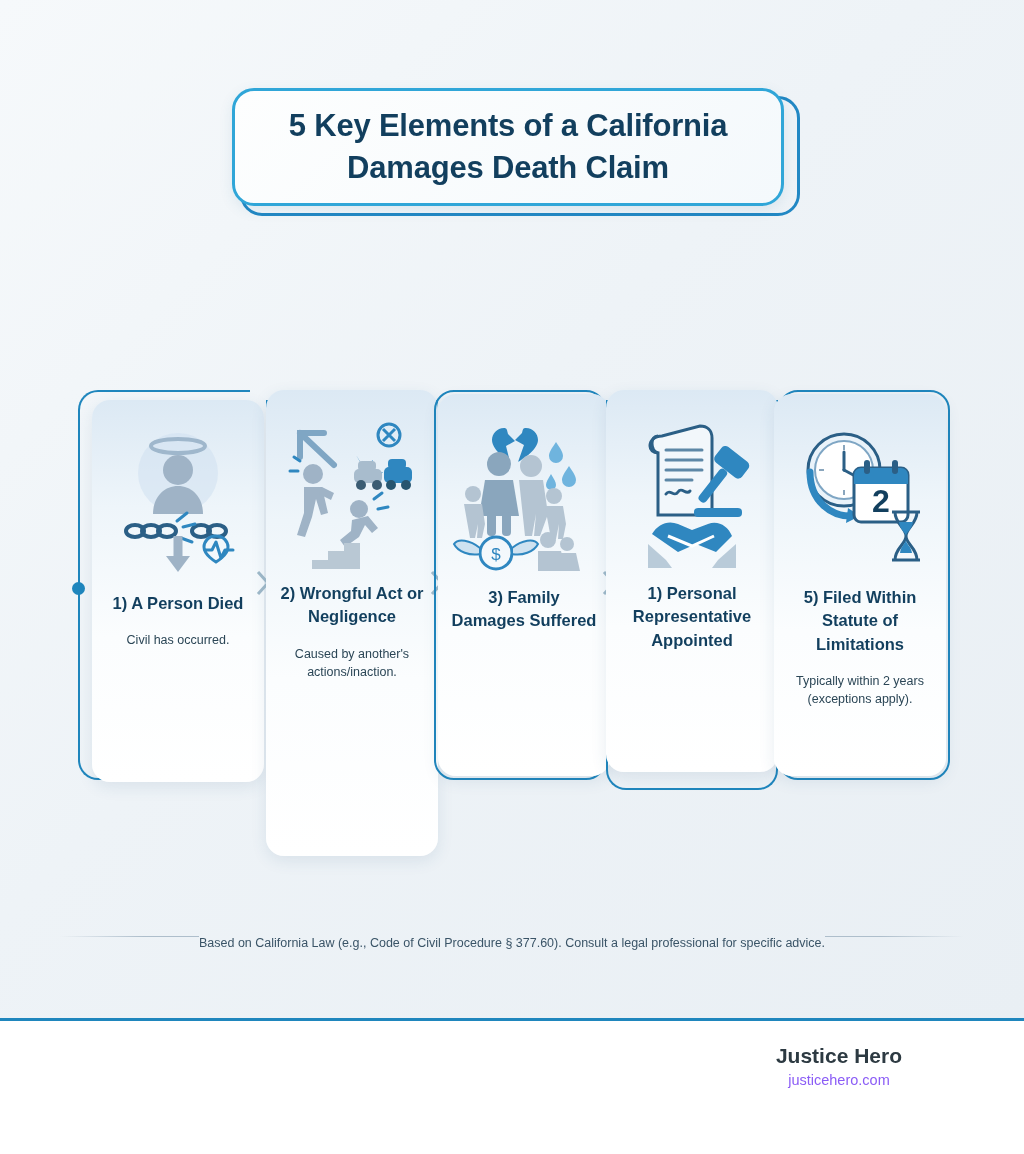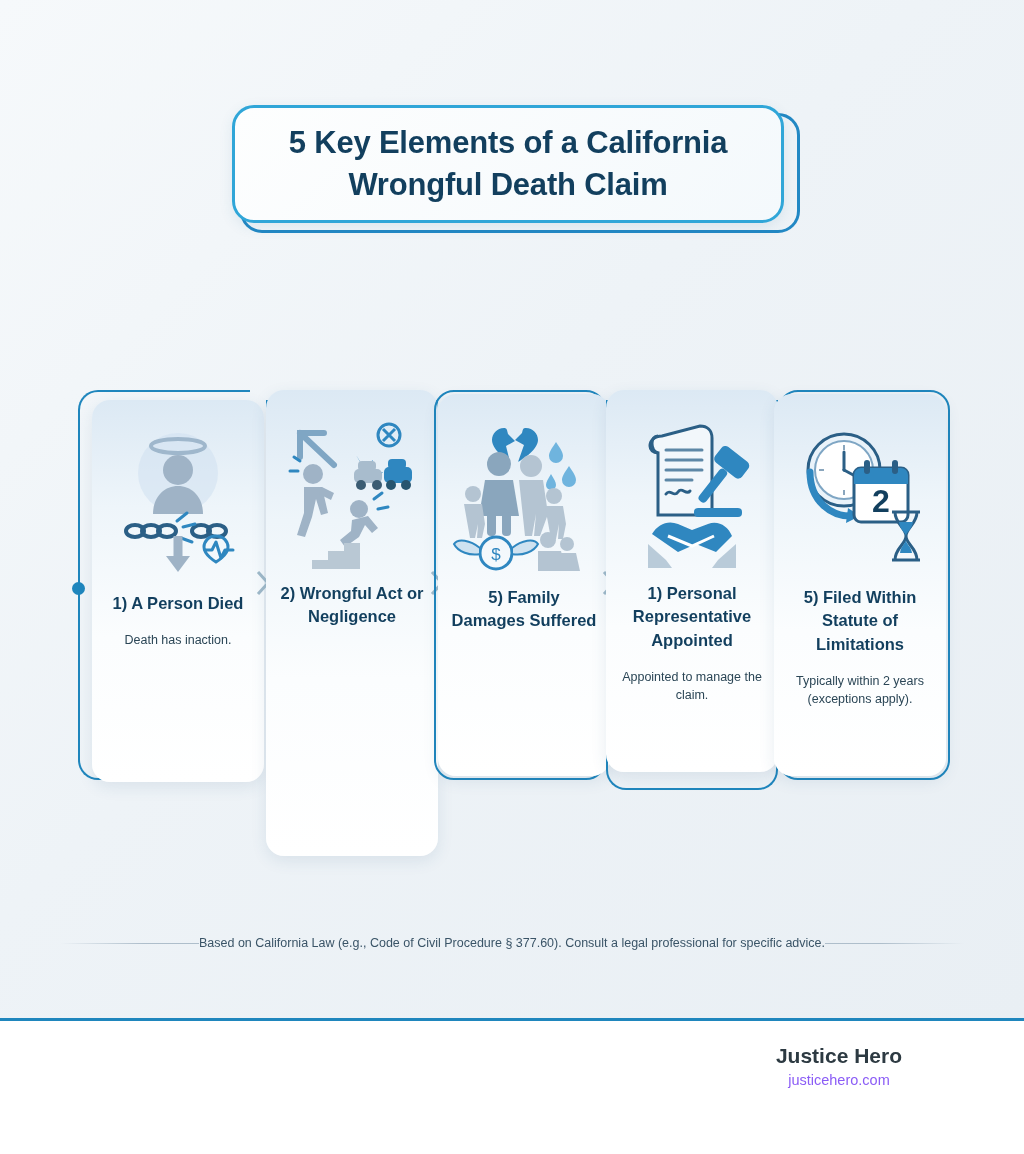--- a/index.html
+++ b/index.html
@@ -15,21 +15,21 @@
   }
   .canvas {
     position: absolute;
     left: 0; top: 0;
     width: 1024px; height: 1018px;
     background: linear-gradient(135deg, #f6f9fb 0%, #eef3f7 45%, #e9eff4 100%);
   }
   
   .title-wrap {
     position: absolute;
-    left: 232px; top: 105px;
+    left: 232px; top: 88px;
     width: 560px; height: 128px;
   }
   .title-shadow {
     position: absolute;
     left: 8px; top: 8px;
     width: 560px; height: 120px;
     border: 3px solid #2288c4;
     border-radius: 22px;
     background: transparent;
   }
@@ -116,21 +116,20 @@
     border-radius: 50%;
     background: #1f86bd;
     left: -6px; top: 192px;
   }
   
   .note-row {
     position: absolute;
     left: 60px; top: 936px;
     width: 904px;
     display: flex;
-    align-items: center;
   }
   .note-line {
     flex: 1 1 auto;
     height: 1px;
     background: linear-gradient(90deg, rgba(150,175,195,0) 0%, #aebecb 60%, #aebecb 100%);
   }
   .note-line.right {
     background: linear-gradient(270deg, rgba(150,175,195,0) 0%, #aebecb 60%, #aebecb 100%);
   }
   .note-text {
@@ -172,21 +171,21 @@
 <body>
 
 <div class="infographic">
   <div class="canvas">
 
     <div class="title-wrap">
       <div class="title-shadow"></div>
       <div class="title-box">
         <div class="title-text">
           <span>5 Key Elements of a California</span><br>
-          <span>Wrongful Death Claim</span>
+          <span>Damages Death Claim</span>
         </div>
       </div>
     </div>
 
     <div class="cards">
 
       <div class="start-dot"></div>
 
       <div class="card-accent" style="left:0px; top:0px; width:172px; height:390px; border-right:none; border-top-right-radius:0; border-bottom-right-radius:0;"></div>
       <div class="card" style="left:14px; top:10px; height:382px;">
@@ -209,21 +208,21 @@
                 <line x1="70" y1="99" x2="82" y2="96"></line>
                 <line x1="68" y1="110" x2="79" y2="114"></line>
               </g>
               <path d="M65 108v22" stroke="#9fb3c6" stroke-width="9" fill="none"></path>
               <path d="M53 128h24l-12 16z" fill="#9fb3c6"></path>
               <path d="M92 122h7l4-8 5 16 4-8h8" stroke="#2f87c0" stroke-width="3" fill="none" stroke-linecap="round" stroke-linejoin="round"></path>
               <path d="M103 108c8 0 12 6 12 11 0 8-12 15-12 15s-12-7-12-15c0-5 4-11 12-11z" fill="none" stroke="#2f87c0" stroke-width="3"></path>
             </svg>
           </div>
           <div class="card-title">1) A Person Died</div>
-          <div class="card-desc">Death has inaction.</div>
+          <div class="card-desc">Civil has occurred.</div>
         </div>
       </div>
       <svg class="chev" style="left:178px; top:180px;" viewBox="0 0 14 26">
         <path d="M2 2l10 11L2 24" fill="none" stroke="#9fb9c9" stroke-width="3"></path>
       </svg>
 
       <div class="card-accent" style="left:188px; top:10px; width:172px; height:390px; border-top:none; border-top-left-radius:0; border-top-right-radius:0;"></div>
       <div class="card" style="left:188px; top:0px; height:466px;">
         <div class="card-inner">
           <div class="icon-area">
@@ -253,20 +252,21 @@
               <circle cx="77" cy="92" r="9" fill="#9fb3c6"></circle>
               <path d="M70 103l16-4 10 12-6 5-7-8-6 12-14 10-5-7 11-9z" fill="#9fb3c6"></path>
               <path d="M62 126h16v8H62zM46 134h32v9H46zM30 143h48v9H30z" fill="#b9c8d4"></path>
               <g stroke="#2f87c0" stroke-width="3" stroke-linecap="round">
                 <line x1="92" y1="82" x2="100" y2="76"></line>
                 <line x1="96" y1="92" x2="106" y2="90"></line>
               </g>
             </svg>
           </div>
           <div class="card-title">2) Wrongful Act or Negligence</div>
+          <div class="card-desc">Caused by another's actions/inaction.</div>
         </div>
       </div>
       <svg class="chev" style="left:352px; top:180px;" viewBox="0 0 14 26">
         <path d="M2 2l10 11L2 24" fill="none" stroke="#9fb9c9" stroke-width="3"></path>
       </svg>
 
       <div class="card-accent" style="left:356px; top:0px; width:172px; height:390px;"></div>
       <div class="card" style="left:360px; top:4px; height:382px;">
         <div class="card-inner">
           <div class="icon-area">
@@ -291,21 +291,21 @@
               <circle cx="44" cy="133" r="16" fill="none" stroke="#2f87c0" stroke-width="3"></circle>
               <text x="44" y="140" font-size="17" font-family="Liberation Sans, sans-serif" text-anchor="middle" fill="#2f87c0">$</text>
               <path d="M28 128c-10-8-22-10-26-4 4 8 16 12 26 10z" fill="#cfe2f0" stroke="#2f87c0" stroke-width="2"></path>
               <path d="M60 128c10-8 22-10 26-4-4 8-16 12-26 10z" fill="#cfe2f0" stroke="#2f87c0" stroke-width="2"></path>
               <circle cx="96" cy="120" r="8" fill="#b4c4d2"></circle>
               <circle cx="115" cy="124" r="7" fill="#b4c4d2"></circle>
               <path d="M86 131h23l5 20H86z" fill="#b4c4d2"></path>
               <path d="M106 133h18l4 18h-22z" fill="#b4c4d2"></path>
             </svg>
           </div>
-          <div class="card-title">5) Family Damages Suffered</div>
+          <div class="card-title">3) Family Damages Suffered</div>
         </div>
       </div>
       <svg class="chev" style="left:524px; top:180px;" viewBox="0 0 14 26">
         <path d="M2 2l10 11L2 24" fill="none" stroke="#9fb9c9" stroke-width="3"></path>
       </svg>
 
       <div class="card-accent" style="left:528px; top:10px; width:172px; height:390px; border-top:none; border-top-left-radius:0; border-top-right-radius:0;"></div>
       <div class="card" style="left:528px; top:0px; height:382px;">
         <div class="card-inner">
           <div class="icon-area">
@@ -324,21 +324,20 @@
                 <rect x="100" y="54" width="9" height="40" rx="4" fill="#2f87c0"></rect>
               </g>
               <rect x="72" y="92" width="48" height="9" rx="4" fill="#2f87c0"></rect>
               <path d="M30 118c6-10 16-14 26-10l14 6 16-6c10-4 20 2 24 12l-16 16-20-8-18 8z" fill="#2f87c0"></path>
               <path d="M46 120l24 10 22-10" fill="none" stroke="#ffffff" stroke-width="3"></path>
               <path d="M26 128l18 16 6 8H26z" fill="#b9cbd9"></path>
               <path d="M114 128l-18 16-6 8h24z" fill="#b9cbd9"></path>
             </svg>
           </div>
           <div class="card-title">1) Personal Representative Appointed</div>
-          <div class="card-desc">Appointed to manage the claim.</div>
         </div>
       </div>
       <svg class="chev" style="left:696px; top:180px;" viewBox="0 0 14 26">
         <path d="M2 2l10 11L2 24" fill="none" stroke="#9fb9c9" stroke-width="3"></path>
       </svg>
 
       <div class="card-accent" style="left:700px; top:0px; width:172px; height:390px;"></div>
       <div class="card" style="left:696px; top:4px; height:382px;">
         <div class="card-inner">
           <div class="icon-area">

